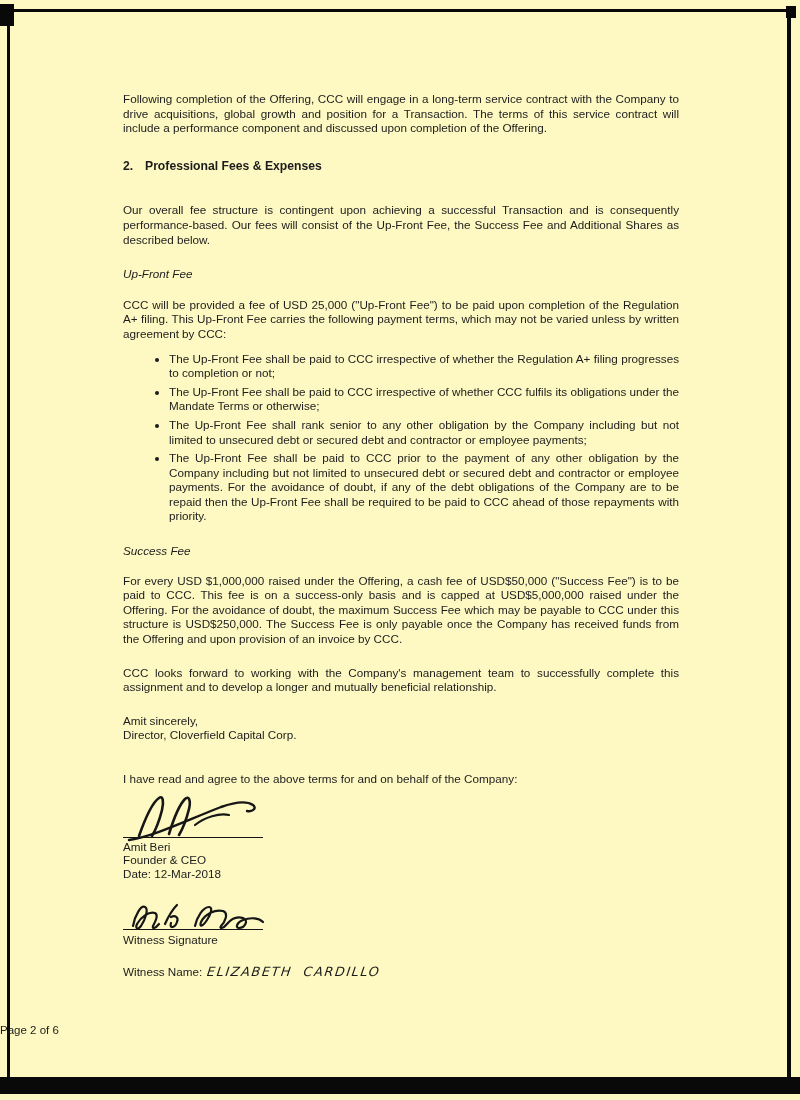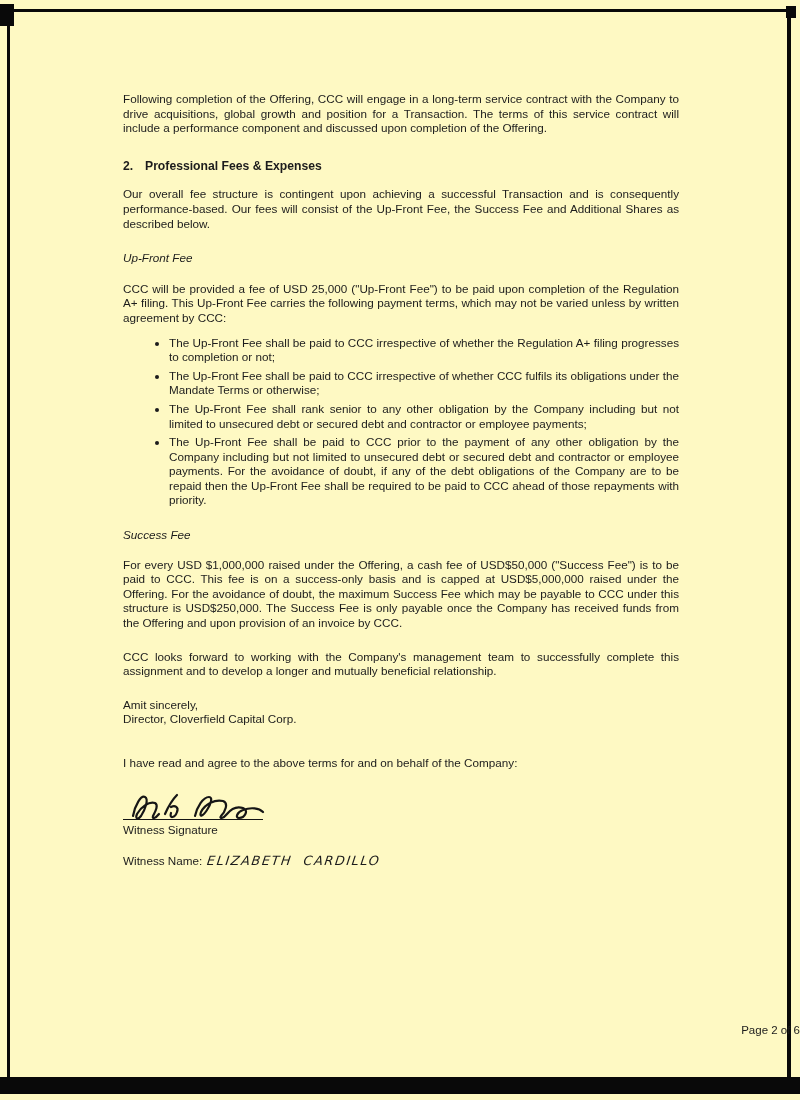--- a/index.html
+++ b/index.html
@@ -31,21 +31,21 @@
   p { margin:0; text-align:justify; }
 
   .section-heading {
     display:flex;
     margin-top:23px;
     font-weight:bold;
     font-size:12.2px;
   }
   .section-heading .num { width:22px; flex:none; }
 
-  .para-fees { margin-top:14px; }
+  .para-fees { margin-top:30px; }
 
   .subhead { margin-top:20px; font-style:italic; }
 
   .para-upfront { margin-top:16px; }
 
   ul.bullets {
     margin:10px 0 0 0;
     padding-left:46px;
     list-style:disc outside;
   }
@@ -78,21 +78,21 @@
     font-style:italic;
     font-size:12.8px;
     letter-spacing:1.6px;
     transform:skewX(-7deg);
     white-space:pre;
   }
 
   .footer {
     position:absolute;
     left:0; top:1024px; width:100%;
-    text-align:right;
+    text-align:left;
     font-size:11.5px;
   }
   svg path { stroke:#161616; fill:none; stroke-linecap:round; stroke-linejoin:round; }
 </style>
 </head>
 <body>
 
 <div class="page">
 
   <div class="edge edge-top"></div>
@@ -129,20 +129,32 @@
     <p class="para-success">For every USD $1,000,000 raised under the Offering, a cash fee of USD$50,000 ("Success Fee") is to be paid to CCC. This fee is on a success-only basis and is capped at USD$5,000,000 raised under the Offering. For the avoidance of doubt, the maximum Success Fee which may be payable to CCC under this structure is USD$250,000.  The Success Fee is only payable once the Company has received funds from the Offering and upon provision of an invoice by CCC.</p>
 
     <p class="para-closing">CCC looks forward to working with the Company's management team to successfully complete this assignment and to develop a longer and mutually beneficial relationship.</p>
 
     <p class="sign-off">Amit sincerely,</p>
 
     <p class="director-line">Director, Cloverfield Capital Corp.</p>
 
     <p class="agreement-line">I have read and agree to the above terms for and on behalf of the Company:</p>
 
+    <div class="sig-block">
+      <svg class="sig-svg" width="160" height="52" viewBox="0 0 160 52">
+        <path d="M14 44 C20 27 28 10 34 6 C38 3 39 10 37 18 C34 30 30 39 27 44" stroke-width="2.6"></path>
+        <path d="M44 42 C48 29 54 13 60 7 C64 3 66 9 64 17 C61 29 57 38 54 43" stroke-width="2.6"></path>
+        <path d="M4 48 C30 44 60 29 96 15 C110 10 122 9 128 13 C132 16 128 20 122 19" stroke-width="2.4"></path>
+        <path d="M70 33 C80 25 94 21 104 23" stroke-width="2.2"></path>
+      </svg>
+      <div class="sig-line"></div>
+      <div class="sig-name">Amit Beri</div>
+      <div class="sig-title">Founder &amp; CEO</div>
+      <div class="sig-date">Date: 12-Mar-2018</div>
+    </div>
 
     <div class="witness-block">
       <svg class="sig-svg" width="150" height="38" viewBox="0 0 150 38">
         <path d="M8 28 C10 17 16 7 20 9 C24 11 20 22 16 28 C13 32 10 31 12 26 C16 19 24 13 30 15 C34 17 30 24 28 28 C27 31 30 31 34 26" stroke-width="2.2"></path>
         <path d="M40 26 C44 17 48 11 52 7 M46 19 C50 17 54 19 52 24 C50 30 44 31 46 25" stroke-width="2.2"></path>
         <path d="M70 28 C72 19 78 9 84 9 C88 9 86 16 82 22 C78 28 74 30 76 24 C80 16 90 11 98 13 C104 15 100 24 96 28 C94 31 98 31 102 26 C106 21 112 18 118 20 C124 22 120 30 114 30 C110 30 112 24 118 22 C126 19 134 20 138 24" stroke-width="2.2"></path>
       </svg>
       <div class="sig-line"></div>
       <div class="witness-label">Witness Signature</div>
     </div>

